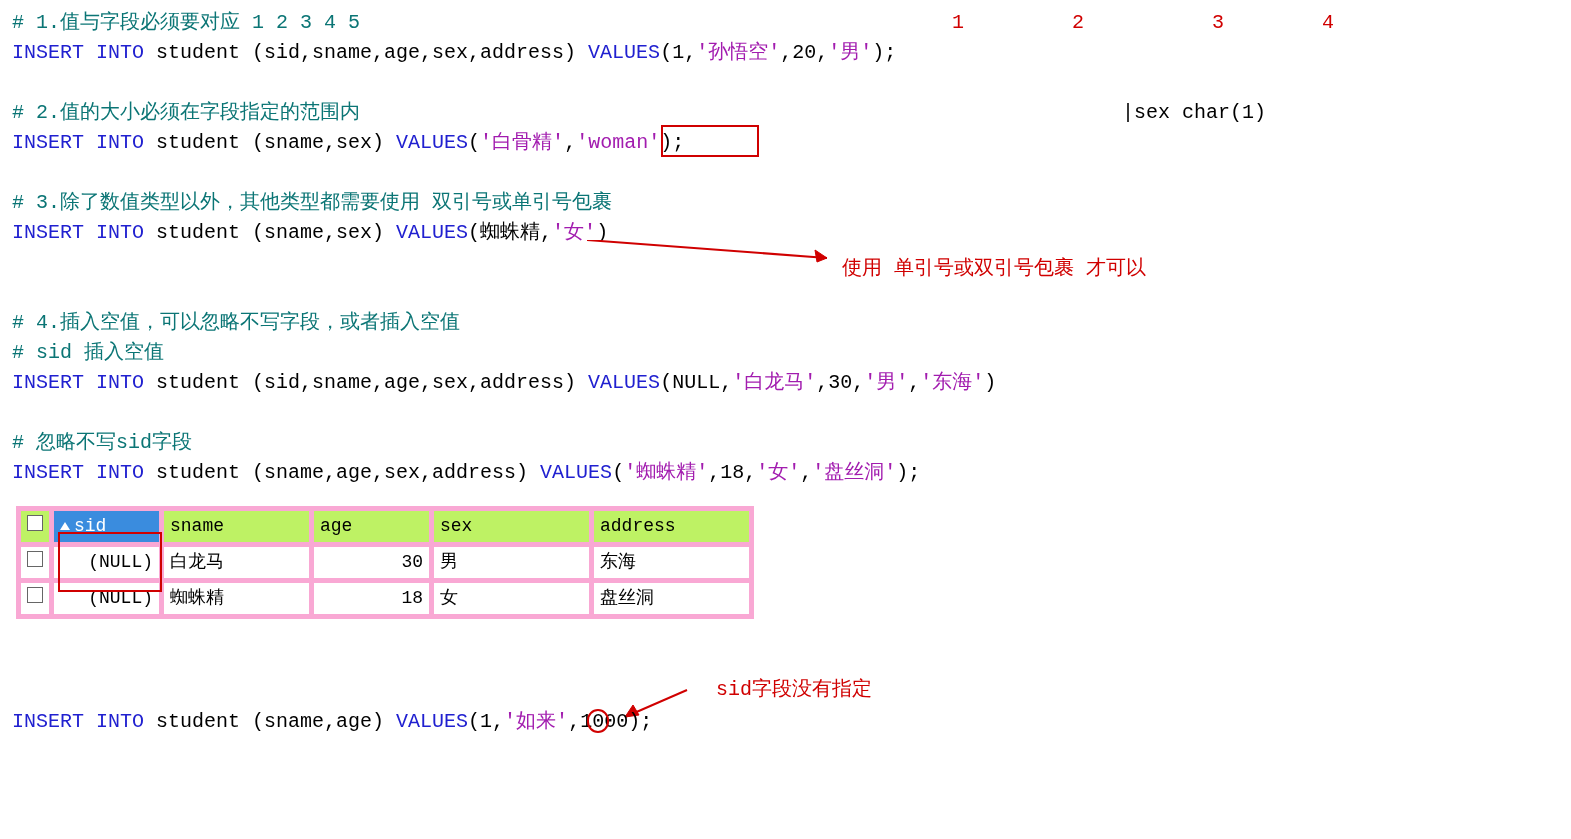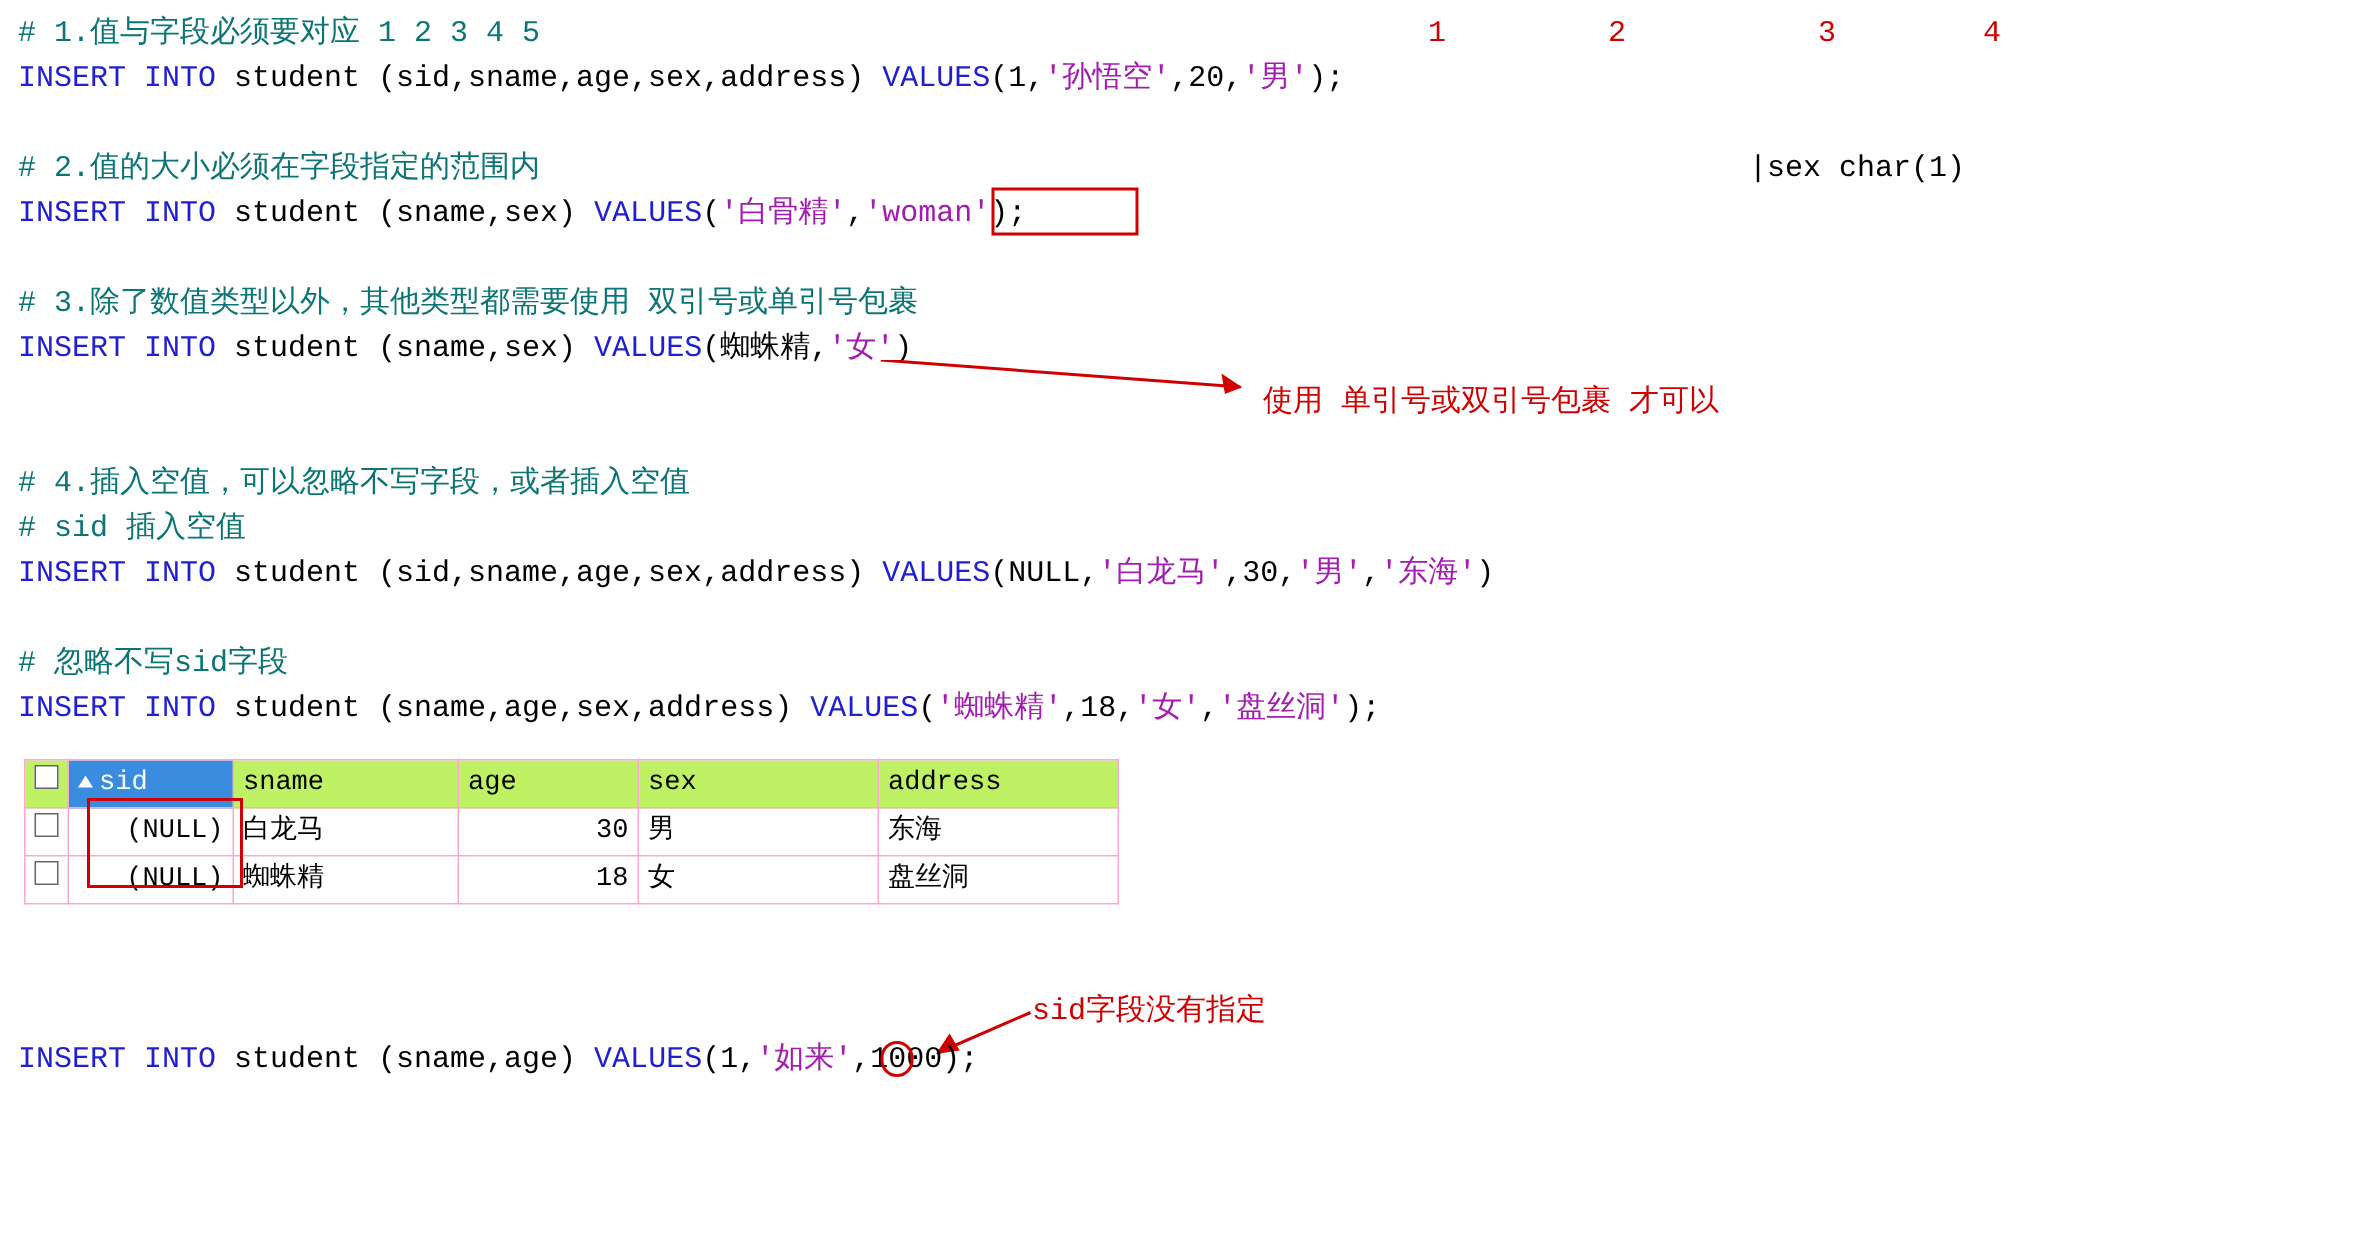--- a/index.html
+++ b/index.html
@@ -24,37 +24,36 @@
     font-size: 20px;
   }
   .redbox {
     position: absolute;
     border: 2px solid #d00000;
     box-sizing: border-box;
   }
   .cursor {
     position: absolute;
     color: #000;
-    margin-left: 44px;
   }
   .arrow {
     position: absolute;
     stroke: #d00000;
     fill: #d00000;
   }
   
   .tbl {
     border-collapse: collapse;
     font-family: "Consolas", "Courier New", monospace;
     font-size: 18px;
     margin-top: 4px;
     margin-left: 4px;
   }
   .tbl th, .tbl td {
-    border: 1px solid #f9a8d4;
+    border: 5px solid #f9a8d4;
     padding: 2px 6px;
     text-align: left;
     height: 24px;
     box-sizing: border-box;
   }
   .tbl th {
     background: #bef264;
     font-weight: normal;
   }
   .tbl th.sel {
@@ -175,21 +174,21 @@
 </tbody>
     </table>
 <span class="redbox" style="left:46px;top:30px;width:104px;height:60px"></span>
 </div>
 
 <div class="blank"></div>
 <div class="blank" style="height:18px"></div>
 
 
 <div class="line" style="position:relative">
-  <span class="annot" style="left:676px;top:-2px">sid字段没有指定</span>
+  <span class="annot" style="left:704px;top:-2px">sid字段没有指定</span>
   <svg class="arrow" style="left:605px;top:8px" width="80" height="40">
     <line x1="70" y1="5" x2="8" y2="32" stroke="#d00000" stroke-width="2"></line>
     <polygon points="8,32 22,30 16,20" fill="#d00000"></polygon>
   </svg>
 </div>
 <div class="line" style="position:relative">
   <span class="kw">INSERT INTO</span><span class="code"> student (sname,age) </span><span class="kw">VALUES</span><span class="code">(1,</span><span class="str">'如来'</span><span class="code">,1000);</span>
   <span class="redbox" style="left:575px;top:2px;width:22px;height:24px;border-radius:11px"></span>
 </div>
 

